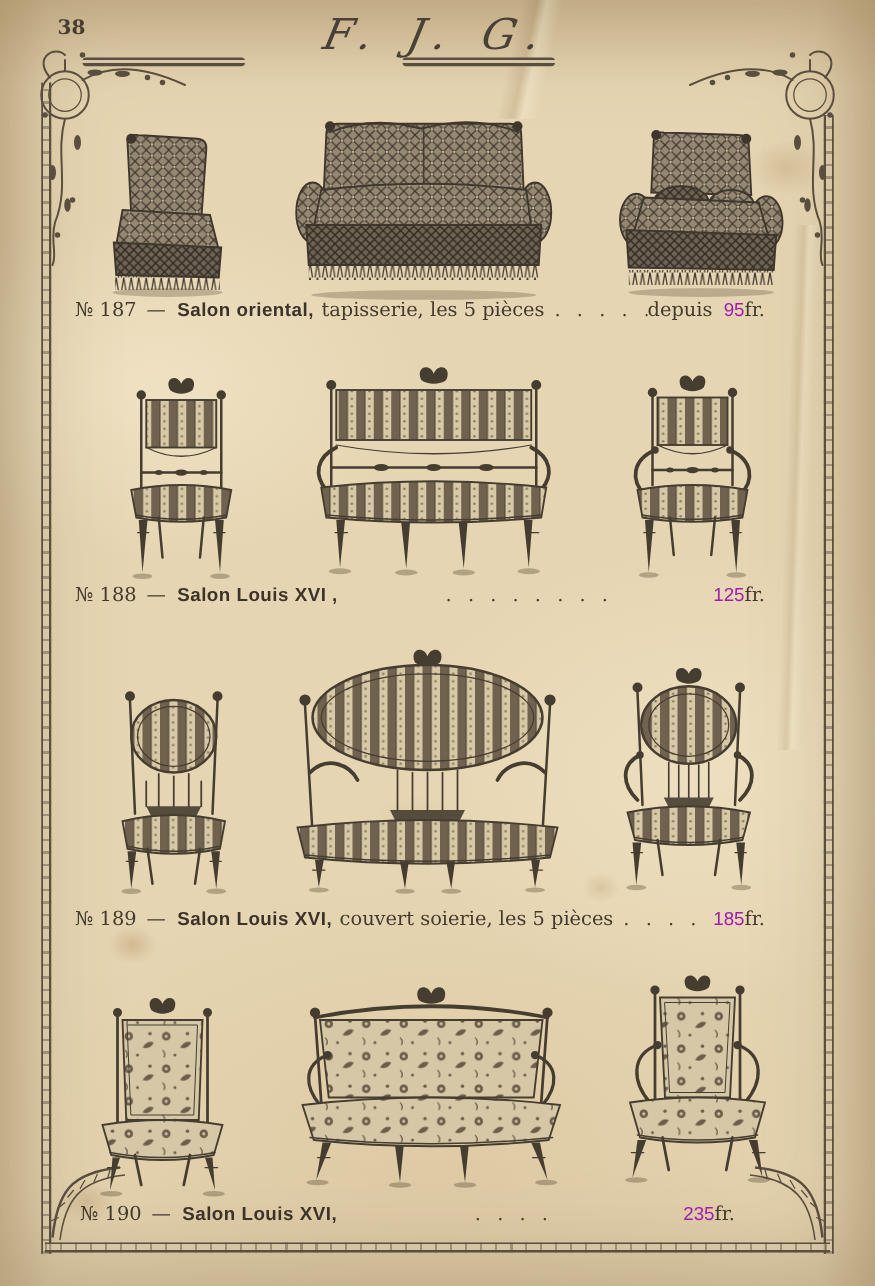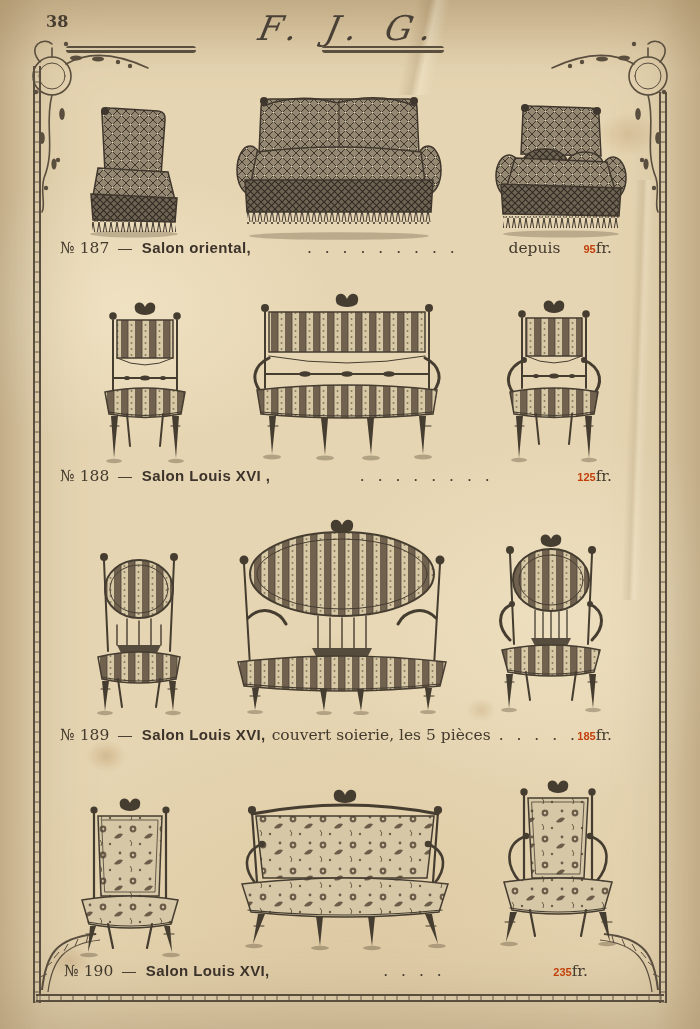--- a/index.html
+++ b/index.html
@@ -52,22 +52,22 @@
   .corner-b.right{transform:scaleX(-1);}
 
   .caption{display:flex;align-items:baseline;font-size:15.5px;color:#433a2e;white-space:nowrap;}
   .cap-no{margin-right:5px;}
   .cap-num{margin-right:8px;}
   .cap-dash{margin-right:9px;}
   .cap-name{font-family:Liberation Sans, sans-serif;font-weight:700;font-size:15px;
             letter-spacing:.4px;margin-right:6px;color:#3c332a;}
   .cap-desc{}
   .cap-dots{flex:1;text-align:center;letter-spacing:4px;padding:0 8px;overflow:hidden;}
-  .cap-prefix:not(:empty){margin-right:23px;}
-  .cap-price{font-family:"Liberation Sans", sans-serif;font-weight:700;font-size:11px;color:#c2410c;}
+  .cap-prefix:not(:empty){margin-right:9px;}
+  .cap-price{font-family:"Liberation Sans", sans-serif;font-weight:400;font-size:15px;color:#a21caf;}
   .cap-cur{margin-left:0;}
   .cap1{left:60px;top:239px;width:552px;}
   .cap2{left:60px;top:467px;width:552px;}
   .cap3{left:60px;top:726px;width:552px;}
   .cap4{left:64px;top:962px;width:524px;}
 </style>
 </head>
 <body>
 
 <svg width="0" height="0" style="position:absolute">
@@ -476,20 +476,21 @@
   <polygon points="121,132 128,132 132,162" fill="#463d31"></polygon>
   <ellipse cx="31" cy="164" rx="9" ry="2.2" fill="rgba(60,45,25,.3)"></ellipse>
   <ellipse cx="129" cy="164" rx="9" ry="2.2" fill="rgba(60,45,25,.3)"></ellipse>
 </svg>
 
 <div class="abs caption cap1">
   <span class="cap-no">№</span>
   <span class="cap-num">187</span>
   <span class="cap-dash">—</span>
   <span class="cap-name">Salon oriental,</span>
+  <span class="cap-desc">tapisserie, les 5 pièces</span>
   <span class="cap-dots">. . . . . . . . .</span>
   <span class="cap-prefix">depuis</span>
   <span class="cap-price">95</span>
   <span class="cap-cur">fr.</span>
 </div>
 
 <div class="abs caption cap2">
   <span class="cap-no">№</span>
   <span class="cap-num">188</span>
   <span class="cap-dash">—</span>

